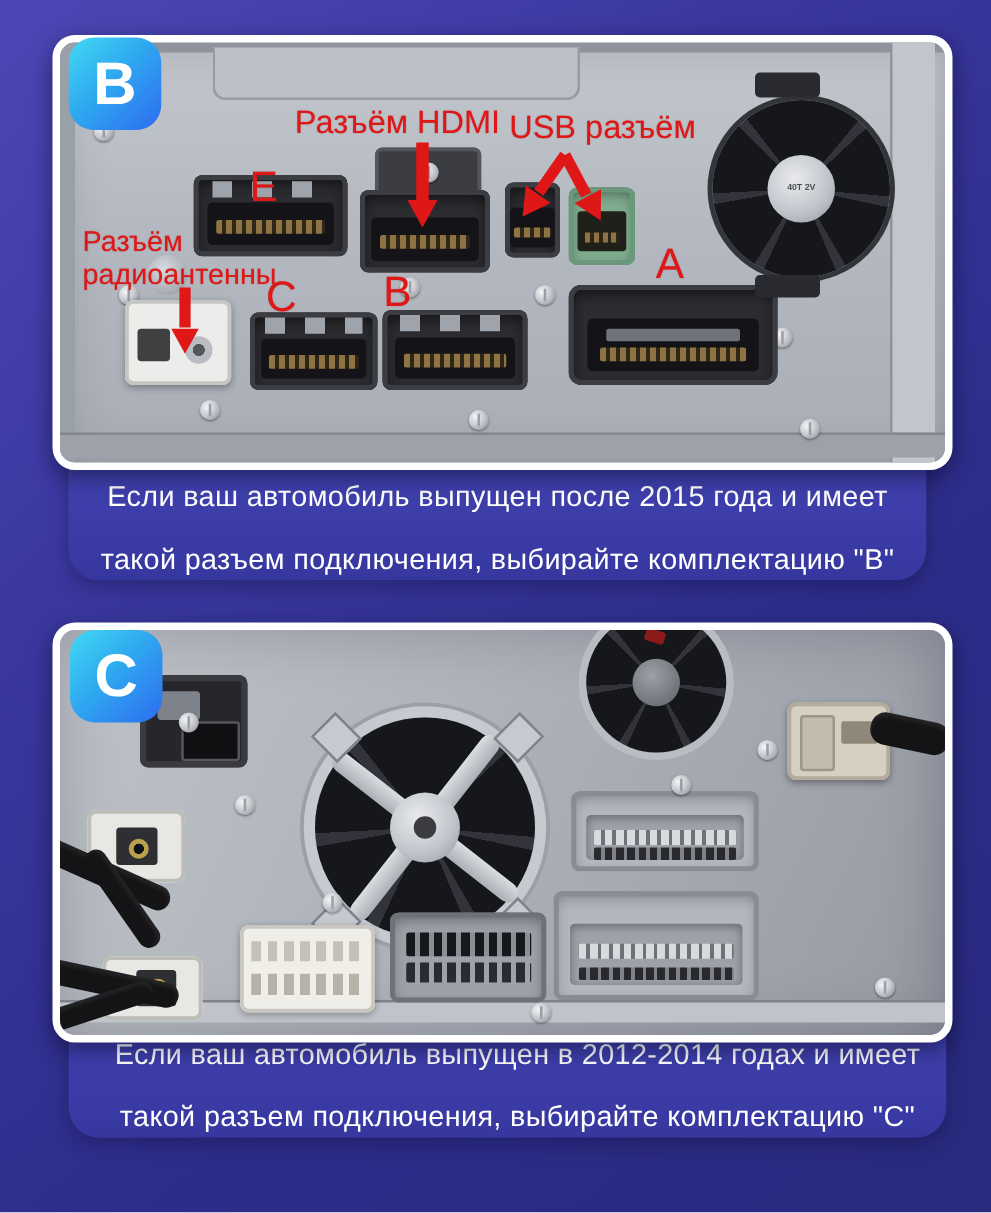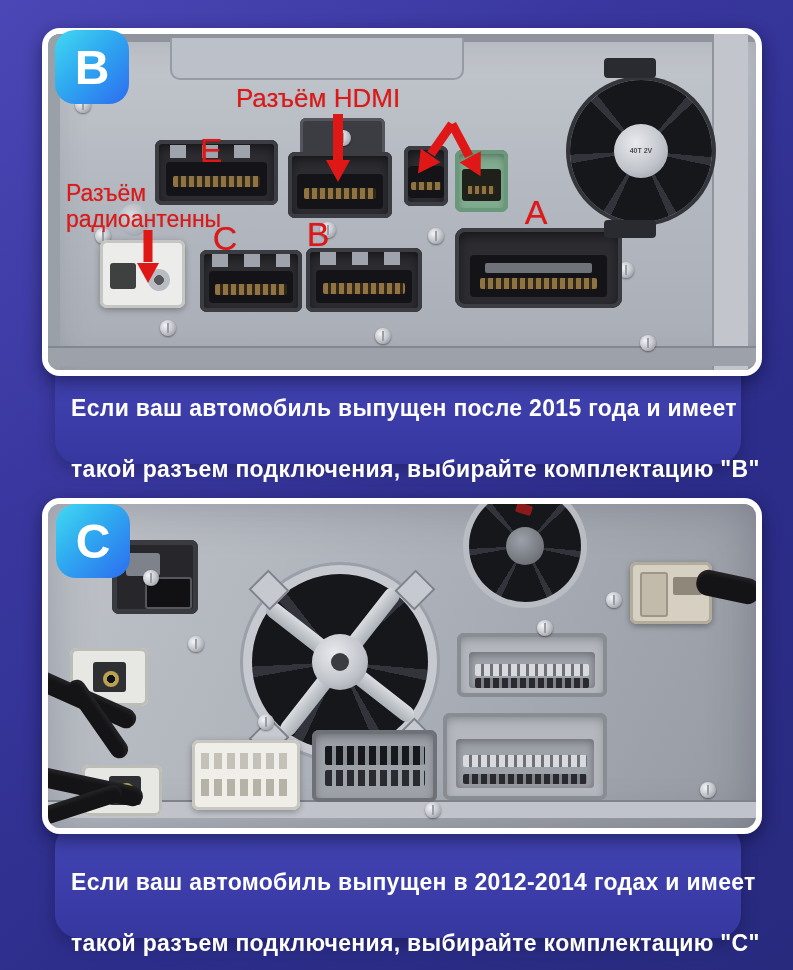--- a/index.html
+++ b/index.html
@@ -8,22 +8,22 @@
     font-family:"Liberation Sans",sans-serif;
     background:linear-gradient(140deg,#4b47b6 0%,#3a38a0 30%,#2c2d8a 65%,#282a7e 100%);
   }
   
   .caption-panel{
     position:absolute;left:55px;width:686px;height:114px;border-radius:24px;
     background:linear-gradient(180deg,#4345b4 0%,#3a3ba6 70%,#36379e 100%);
     box-shadow:0 6px 16px rgba(0,0,20,.25);
   }
   .caption-panel p{
-    margin:16px;text-align:center;color:#fff;font-size:23px;line-height:45px;
-    letter-spacing:.3px;font-weight:700;white-space:nowrap;
+    margin:5px;text-align:center;color:#fff;font-size:23px;line-height:45px;
+    letter-spacing:.3px;font-weight:400;white-space:nowrap;
   }
   .caption-panel .l1{padding-top:20px;}
   
   .photo-card{
     position:absolute;left:42px;border:6px solid #fff;border-radius:18px;
     overflow:hidden;box-shadow:0 6px 18px rgba(0,0,20,.45);background:#b3b7bf;
   }
   .photo-inner{position:absolute;inset:0;}
   
   .badge{
@@ -158,20 +158,21 @@
         </div>
         <div class="strip" style="left:556px;top:24px;width:52px;height:20px;background:#2a2b30;border-radius:4px;"></div>
         <div class="strip" style="left:556px;top:186px;width:52px;height:18px;background:#2a2b30;border-radius:4px;"></div>
 
         <span class="red-label letter" style="left:163px;top:116px;">E</span>
         <span class="red-label letter" style="left:177px;top:204px;">C</span>
         <span class="red-label letter" style="left:270px;top:200px;">B</span>
         <span class="red-label letter" style="left:488px;top:178px;">A</span>
 
         <span class="red-label ann" style="left:270px;top:64px;">Разъём HDMI</span>
+        <span class="red-label ann" style="left:434px;top:68px;">USB разъём</span>
         <span class="red-label ann-small" style="left:18px;top:146px;width:150px;">Разъём радиоантенны</span>
 
         <svg class="arrows" width="702" height="330" viewBox="0 0 702 330">
           <g fill="#e01717" stroke="#e01717">
             <line x1="290" y1="80" x2="290" y2="126" stroke-width="10"></line>
             <g transform="translate(290,134)">
                 <polygon points="0,14 -12,-8 12,-8" stroke="none"></polygon>
               </g>
           </g>
           <g fill="#e01717" stroke="#e01717">
@@ -192,21 +193,21 @@
                 <polygon points="0,13 -11,-7 11,-7" stroke="none"></polygon>
               </g>
           </g>
         </svg>
       </div>
     </div>
     <div class="badge" style="left:55px;top:30px;">B</div>
   </section>
 
   <section>
-    <div class="caption-panel" style="top:824px;">
+    <div class="caption-panel" style="top:796px;padding-left:16px;">
       <p class="l1">Если ваш автомобиль выпущен в 2012-2014 годах и имеет</p>
       <p>такой разъем подключения, выбирайте комплектацию "C"</p>
     </div>
 
     <div class="photo-card" style="top:498px;width:708px;height:324px;">
       <div class="photo-inner" style="background:linear-gradient(115deg,#bfc3c9 0%,#a9adb5 55%,#969aa2 100%);box-shadow:inset 0 0 50px rgba(0,0,30,.22);">
 
         <div class="strip" style="left:0;top:296px;width:100%;height:16px;background:#c0c4ca;border-top:2px solid #7e828a;"></div>
 
         <div class="conn" style="left:64px;top:36px;width:86px;height:74px;background:#26262b;box-shadow:inset 0 0 0 5px #3a3a41;">

